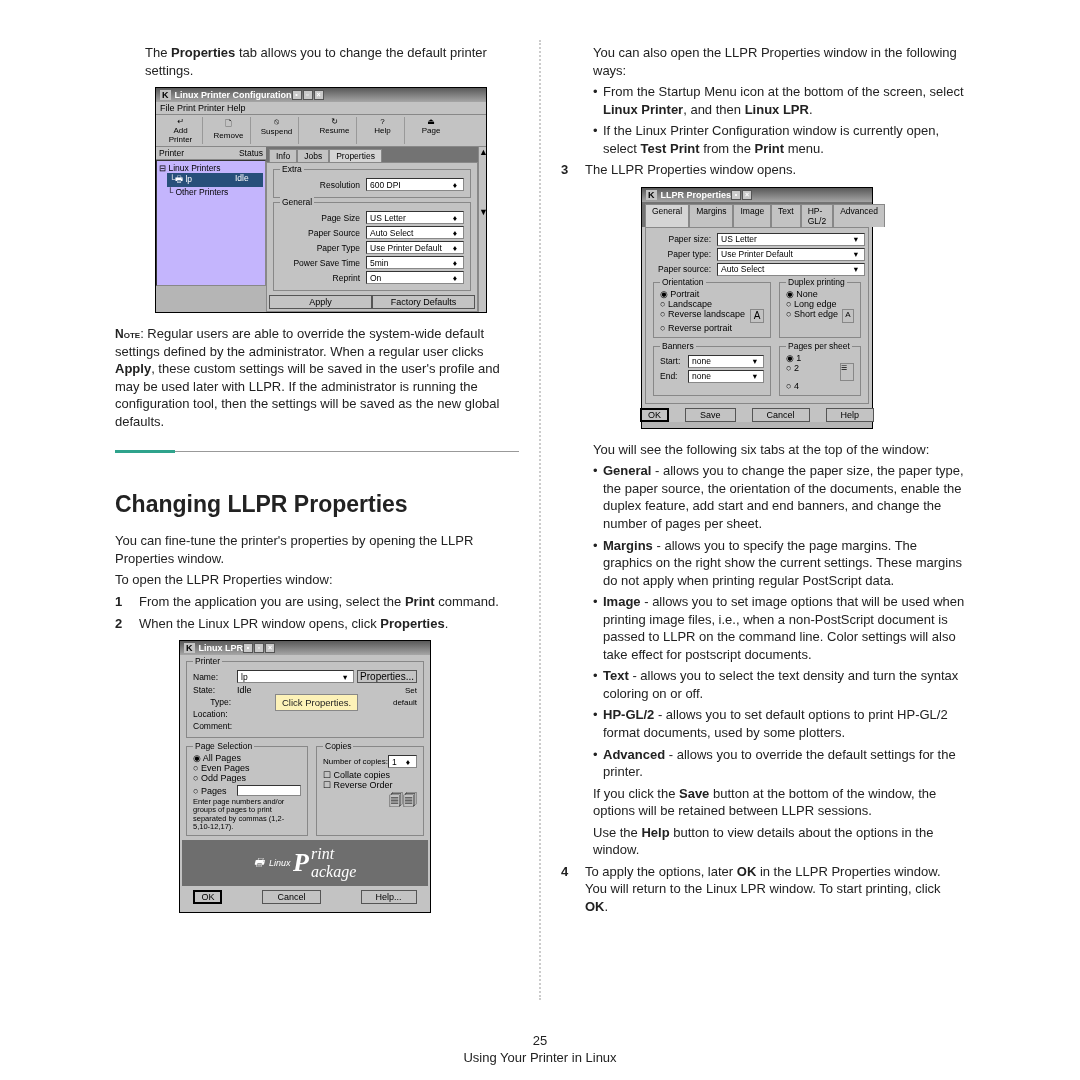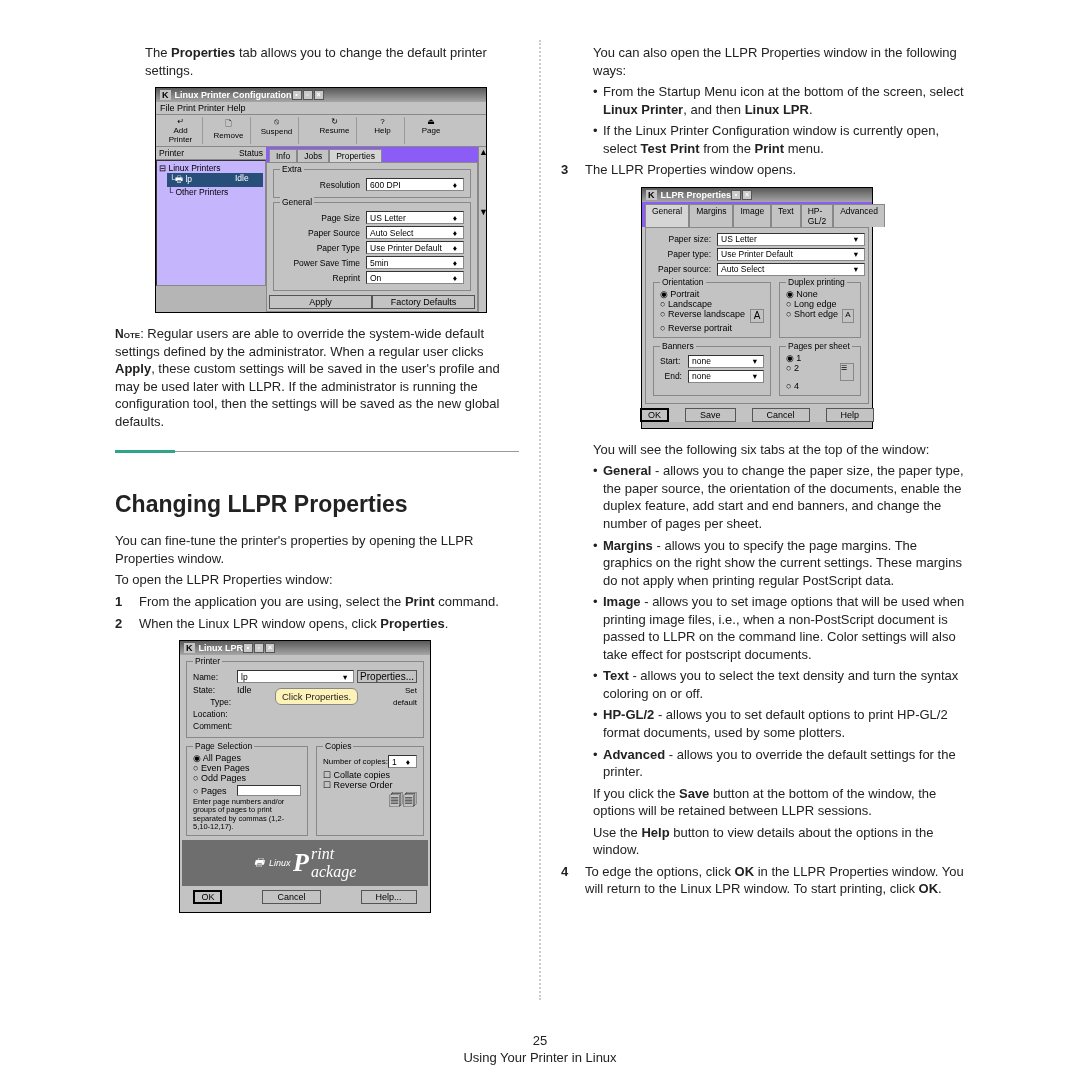--- a/index.html
+++ b/index.html
@@ -71,21 +71,21 @@
   .toolbar  { background:#c3c3c3; border-bottom:1px solid #888; padding:2px 3px; display:flex; gap:4px;}
   .tb-btn { width:44px; text-align:center; font-size:8px; border-right:1px solid #999; padding:0 2px;}
   .tb-btn:last-child{border-right:none;}
   .sub-hdr { background:#c3c3c3; border-bottom:1px solid #888; font-size:8.5px; padding:1px 3px; display:flex;}
   .sub-hdr span:first-child{flex:1;}
   .listpane { background:#c4b5fd; border:1px inset #888; height:126px; padding:2px; font-size:8.5px;}
   .tree-item { padding-left:8px;}
   .tree-row { display:flex;}
   .tree-row .l{flex:1; background:#274f7a; color:#fff; padding:0 2px;}
   .tree-row .r{width:30px; background:#274f7a; color:#fff; padding:0 2px;}
-  .tabs { background:#8b5cf6; padding:2px 3px 0 3px; display:flex; gap:0;}
+  .tabs { background:#737373; padding:2px 3px 0 3px; display:flex; gap:0;}
   .tab { border:1px solid #888; border-bottom:none; padding:1px 6px; background:#c3c3c3; font-size:8.5px;}
   .tab.active{ background:#d5d5d5;}
   .groupbox { border:1px solid #888; margin:4px 4px; padding:6px 6px 4px 6px; position:relative;}
   .groupbox .legend{ position:absolute; top:-6px; left:6px; background:#c3c3c3; padding:0 2px; font-size:8.5px;}
   .field-row { display:flex; align-items:center; margin:2px 0;}
   .field-row .lbl { width:86px; text-align:right; padding-right:6px; font-size:8.5px;}
   .field-row .inp { flex:1; background:#fff; border:1px inset #888; height:13px; font-size:8.5px; padding:0 3px; display:flex; align-items:center; justify-content:space-between;}
   .spin { width:10px; text-align:center;}
   .btnrow { display:flex; justify-content:center; gap:40px; margin:4px 0 6px;}
   .btn { background:#c3c3c3; border:1px solid #555; padding:1px 14px; font-size:9px;}
@@ -321,21 +321,21 @@
       </div>
     </div>
     <div class="logo-strip"><span style="font-size:11px;">🖶</span>&nbsp;&nbsp;<span>Linux</span>&nbsp;<span class="p">P</span><span class="txt"><span>rint</span><br><span>ackage</span></span></div>
     <div class="btnrow">
               <div class="btn ok-btn">OK</div>
               <div class="btn">Cancel</div>
               <div class="btn">Help...</div>
             </div>
   </div>
 </div>
-<div class="callout" style="top:48px; left:100px;border-radius:6px;">Click Properties.</div>
+<div class="callout" style="top:54px; left:100px;">Click Properties.</div>
 </div>
 
 </div>
 
 <div class="divider"></div>
 
 <div class="col col-right">
 
 <p class="para" style="padding-left:32px;">You can also open the LLPR Properties window in the following ways:</p>
 <div class="bullet-line" style="padding-left:32px;">
@@ -415,21 +415,21 @@
         <div class="groupbox" style="flex:1;">
                 <span class="legend">Banners</span>
           <div class="field-row">
                   <div class="lbl" style="width:28px;text-align:left;">Start:</div>
                   <div class="inp">
                     <span>none</span>
                     <span class="spin">▾</span>
                   </div>
                 </div>
           <div class="field-row">
-                  <div class="lbl" style="width:28px;text-align:right;">End:</div>
+                  <div class="lbl" style="width:28px;text-align:left;">End:</div>
                   <div class="inp">
                     <span>none</span>
                     <span class="spin">▾</span>
                   </div>
                 </div>
         </div>
         <div class="groupbox" style="width:82px;">
                 <span class="legend">Pages per sheet</span>
           <div style="display:flex;justify-content:space-between;">
                   <span class="radio sel">1</span>
@@ -475,21 +475,21 @@
 <div class="bullet-line" style="padding-left:32px;">
         <div class="dot">•</div>
         <div><span class="bold">Advanced</span><span> - allows you to override the default settings for the printer.</span></div>
       </div>
 
 <p class="para" style="padding-left:32px;"><span>If you click the </span><span class="bold">Save</span><span> button at the bottom of the window, the options will be retained between LLPR sessions.</span></p>
 <p class="para" style="padding-left:32px;"><span>Use the </span><span class="bold">Help</span><span> button to view details about the options in the window.</span></p>
 
 <div class="step">
   <div class="num">4</div>
-  <div class="body"><span>To edge the options, click </span><span class="bold">OK</span><span> in the LLPR Properties window. You will return to the Linux LPR window. To start printing, click </span><span class="bold">OK</span><span>.</span></div>
+  <div class="body"><span>To apply the options, later </span><span class="bold">OK</span><span> in the LLPR Properties window. You will return to the Linux LPR window. To start printing, click </span><span class="bold">OK</span><span>.</span></div>
 </div>
 
 </div>
 </div>
 
 <div class="footer">
   <div class="pg">25</div>
   <div>Using Your Printer in Linux</div>
 </div>
 

